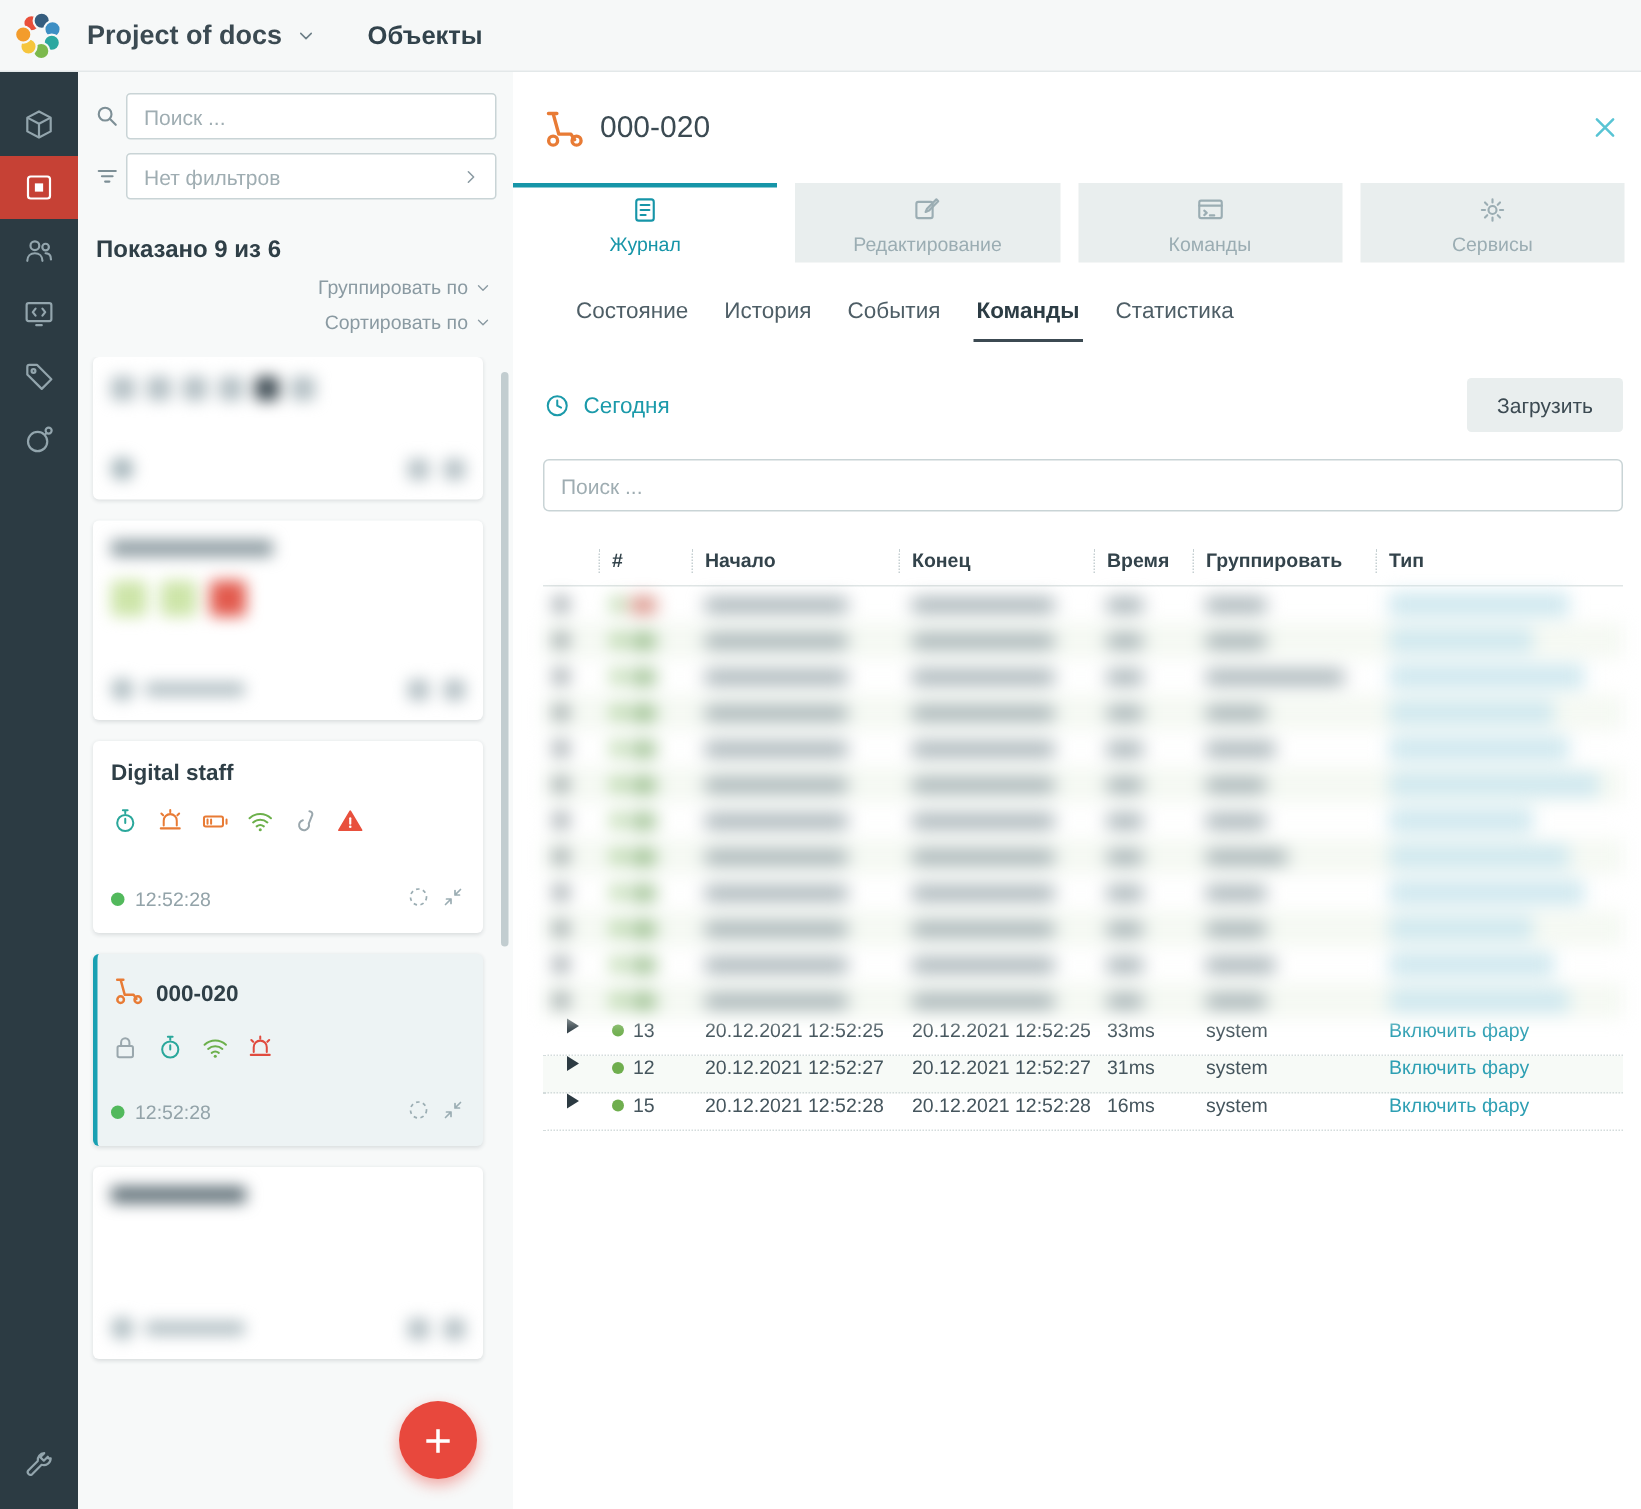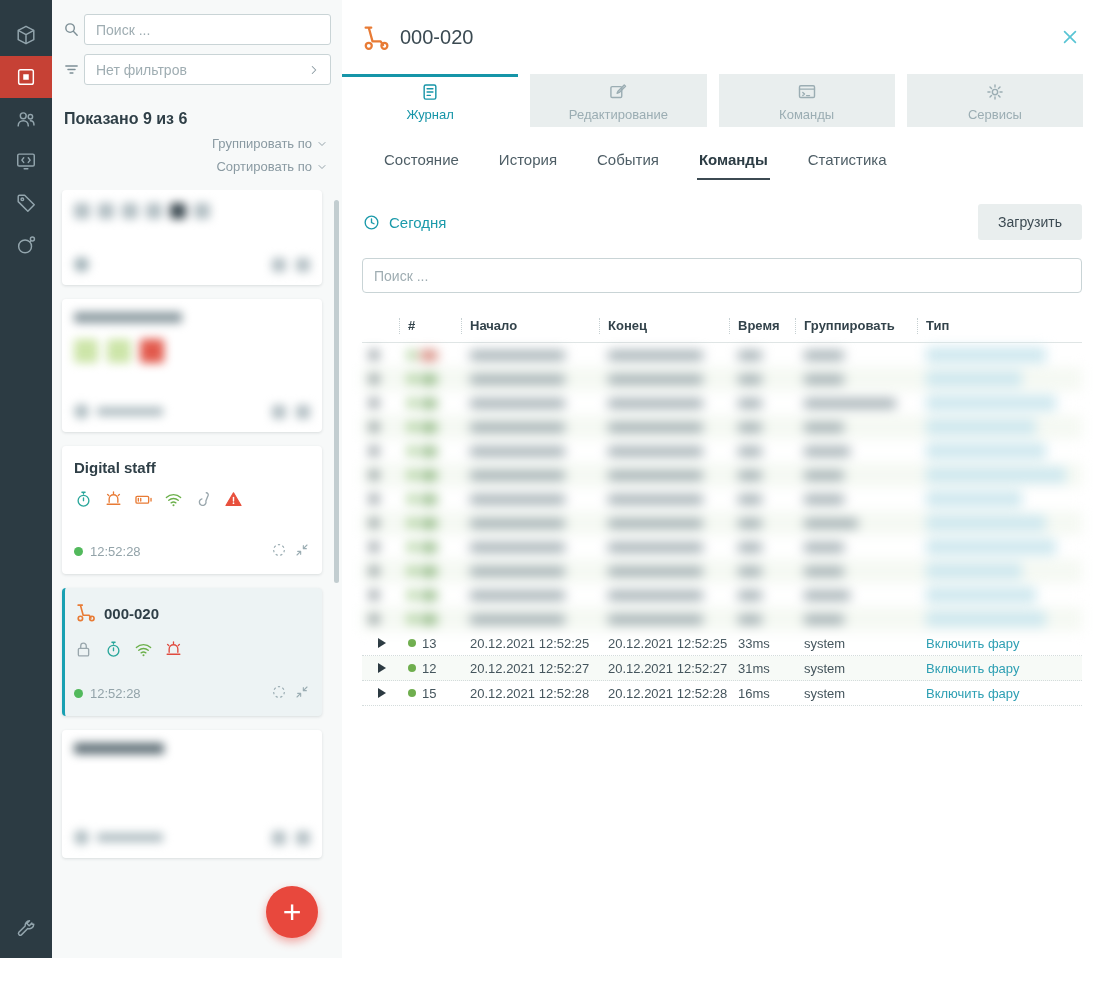--- a/index.html
+++ b/index.html
@@ -66,21 +66,21 @@
   .obj-icon{display:flex;} .obj-icon svg{width:30px;height:30px;}
   .obj-title{font-size:20px;color:#3b4a52;margin-left:10px;}
   .close-x{margin-left:auto;color:#58c4d4;cursor:pointer;display:flex;}
   .close-x svg{width:20px;height:20px;}
 
   .tabbar{display:flex;gap:12px;margin-right:11px;height:53px;flex:0 0 53px;}
   .tab{flex:1;background:#e9eeee;border-top:3px solid transparent;display:flex;flex-direction:column;align-items:center;justify-content:center;gap:5px;font-size:13px;color:#9badb3;cursor:pointer;}
   .tab svg{width:20px;height:20px;}
   .tab.active{background:#fff;border-top-color:#1695a8;color:#1695a8;}
 
-  .subtabs{display:flex;gap:36px;padding:0 20px 0 40px;margin-top:24px;}
+  .subtabs{display:flex;gap:20px;padding:0 20px 0 40px;margin-top:24px;}
   .subtab{font-size:15px;color:#4e5e66;padding:0 2px 10px;border-bottom:2px solid transparent;cursor:pointer;}
   .subtab.active{color:#2c3c44;font-weight:700;border-bottom-color:#3c4a52;}
 
   .daterow{display:flex;align-items:center;margin:24px 12px 0 20px;}
   .today{display:flex;align-items:center;gap:8px;color:#1b9aaa;font-size:15px;cursor:pointer;}
   .today svg{width:19px;height:19px;}
   .load-btn{margin-left:auto;background:#e9eeee;border:none;border-radius:3px;padding:10px 20px;font-size:14px;color:#3c4a52;cursor:pointer;font-family:inherit;}
 
   .csearch{margin:18px 12px 0 20px;}
   .csearch .input-box{height:35px;border-radius:4px;}
@@ -97,21 +97,21 @@
   .col-user{width:122px;flex:0 0 122px;}
   .col-type{flex:1;min-width:0;}
 
   .b-rows{filter:blur(6px);}
   .b-row{display:flex;align-items:center;height:24px;}
   .b-row:nth-child(even){background:#f5f9f3;}
   .bc{display:flex;align-items:center;padding-left:8px;}
   .bar{height:9px;background:#97a5aa;border-radius:2px;display:inline-block;}
   .mdot{width:8px;height:8px;border-radius:50%;background:#6fae4e;display:inline-block;flex:0 0 8px;}
 
-  .t-row{display:flex;align-items:center;height:25px;font-size:13px;color:#45555d;border-bottom:1px dotted #d4dcdc;}
+  .t-row{display:flex;align-items:flex-start;height:25px;font-size:13px;color:#45555d;border-bottom:1px dotted #d4dcdc;}
   .t-row.alt{background:#f7faf7;}
   .td{padding-left:8px;display:flex;align-items:center;gap:6px;}
   .tri{width:0;height:0;border-left:8px solid #2c3a42;border-top:5px solid transparent;border-bottom:5px solid transparent;margin-left:8px;cursor:pointer;}
   .cmd{color:#2d9fb3;cursor:pointer;}
 </style>
 </head>
 <body>
 
 <svg width="0" height="0" style="position:absolute">
   <defs>
@@ -221,20 +221,38 @@
         <path d="M12 7.5 V12 l3.2 1.6"></path>
       </g>
     <g id="i-close" fill="none" stroke="currentColor" stroke-width="2" stroke-linecap="round">
         <path d="M5.5 5.5 L18.5 18.5 M18.5 5.5 L5.5 18.5"></path>
       </g>
   </defs>
 </svg>
 
 <div class="app">
 
+  <header class="topbar">
+    <svg class="logo" viewBox="0 0 36 36">
+      <circle cx="13" cy="9.5" r="5.4" fill="#e94f3a" stroke="#f6f8f8" stroke-width="1.4"></circle>
+      <circle cx="19.8" cy="7.8" r="5.4" fill="#355d7e" stroke="#f6f8f8" stroke-width="1.4"></circle>
+      <circle cx="27" cy="13.5" r="5.4" fill="#3d8fc4" stroke="#f6f8f8" stroke-width="1.4"></circle>
+      <circle cx="26.5" cy="22.5" r="5.4" fill="#2ba8a0" stroke="#f6f8f8" stroke-width="1.4"></circle>
+      <circle cx="19.5" cy="28" r="5.4" fill="#7cb94d" stroke="#f6f8f8" stroke-width="1.4"></circle>
+      <circle cx="11" cy="25" r="5.4" fill="#f6c53d" stroke="#f6f8f8" stroke-width="1.4"></circle>
+      <circle cx="7.5" cy="17" r="5.4" fill="#f39c2c" stroke="#f6f8f8" stroke-width="1.4"></circle>
+    </svg>
+    <div class="proj">
+      <span class="proj-name">Project of docs</span>
+      <svg class="chev" viewBox="0 0 24 24">
+          <use href="#i-chevd"></use>
+        </svg>
+    </div>
+    <span class="menu-obj">Объекты</span>
+  </header>
 
   <div class="body">
 
     <nav class="iconbar">
       <div class="slot">
           <svg viewBox="0 0 24 24">
             <use href="#i-cube"></use>
           </svg>
         </div>
       <div class="slot sel">

